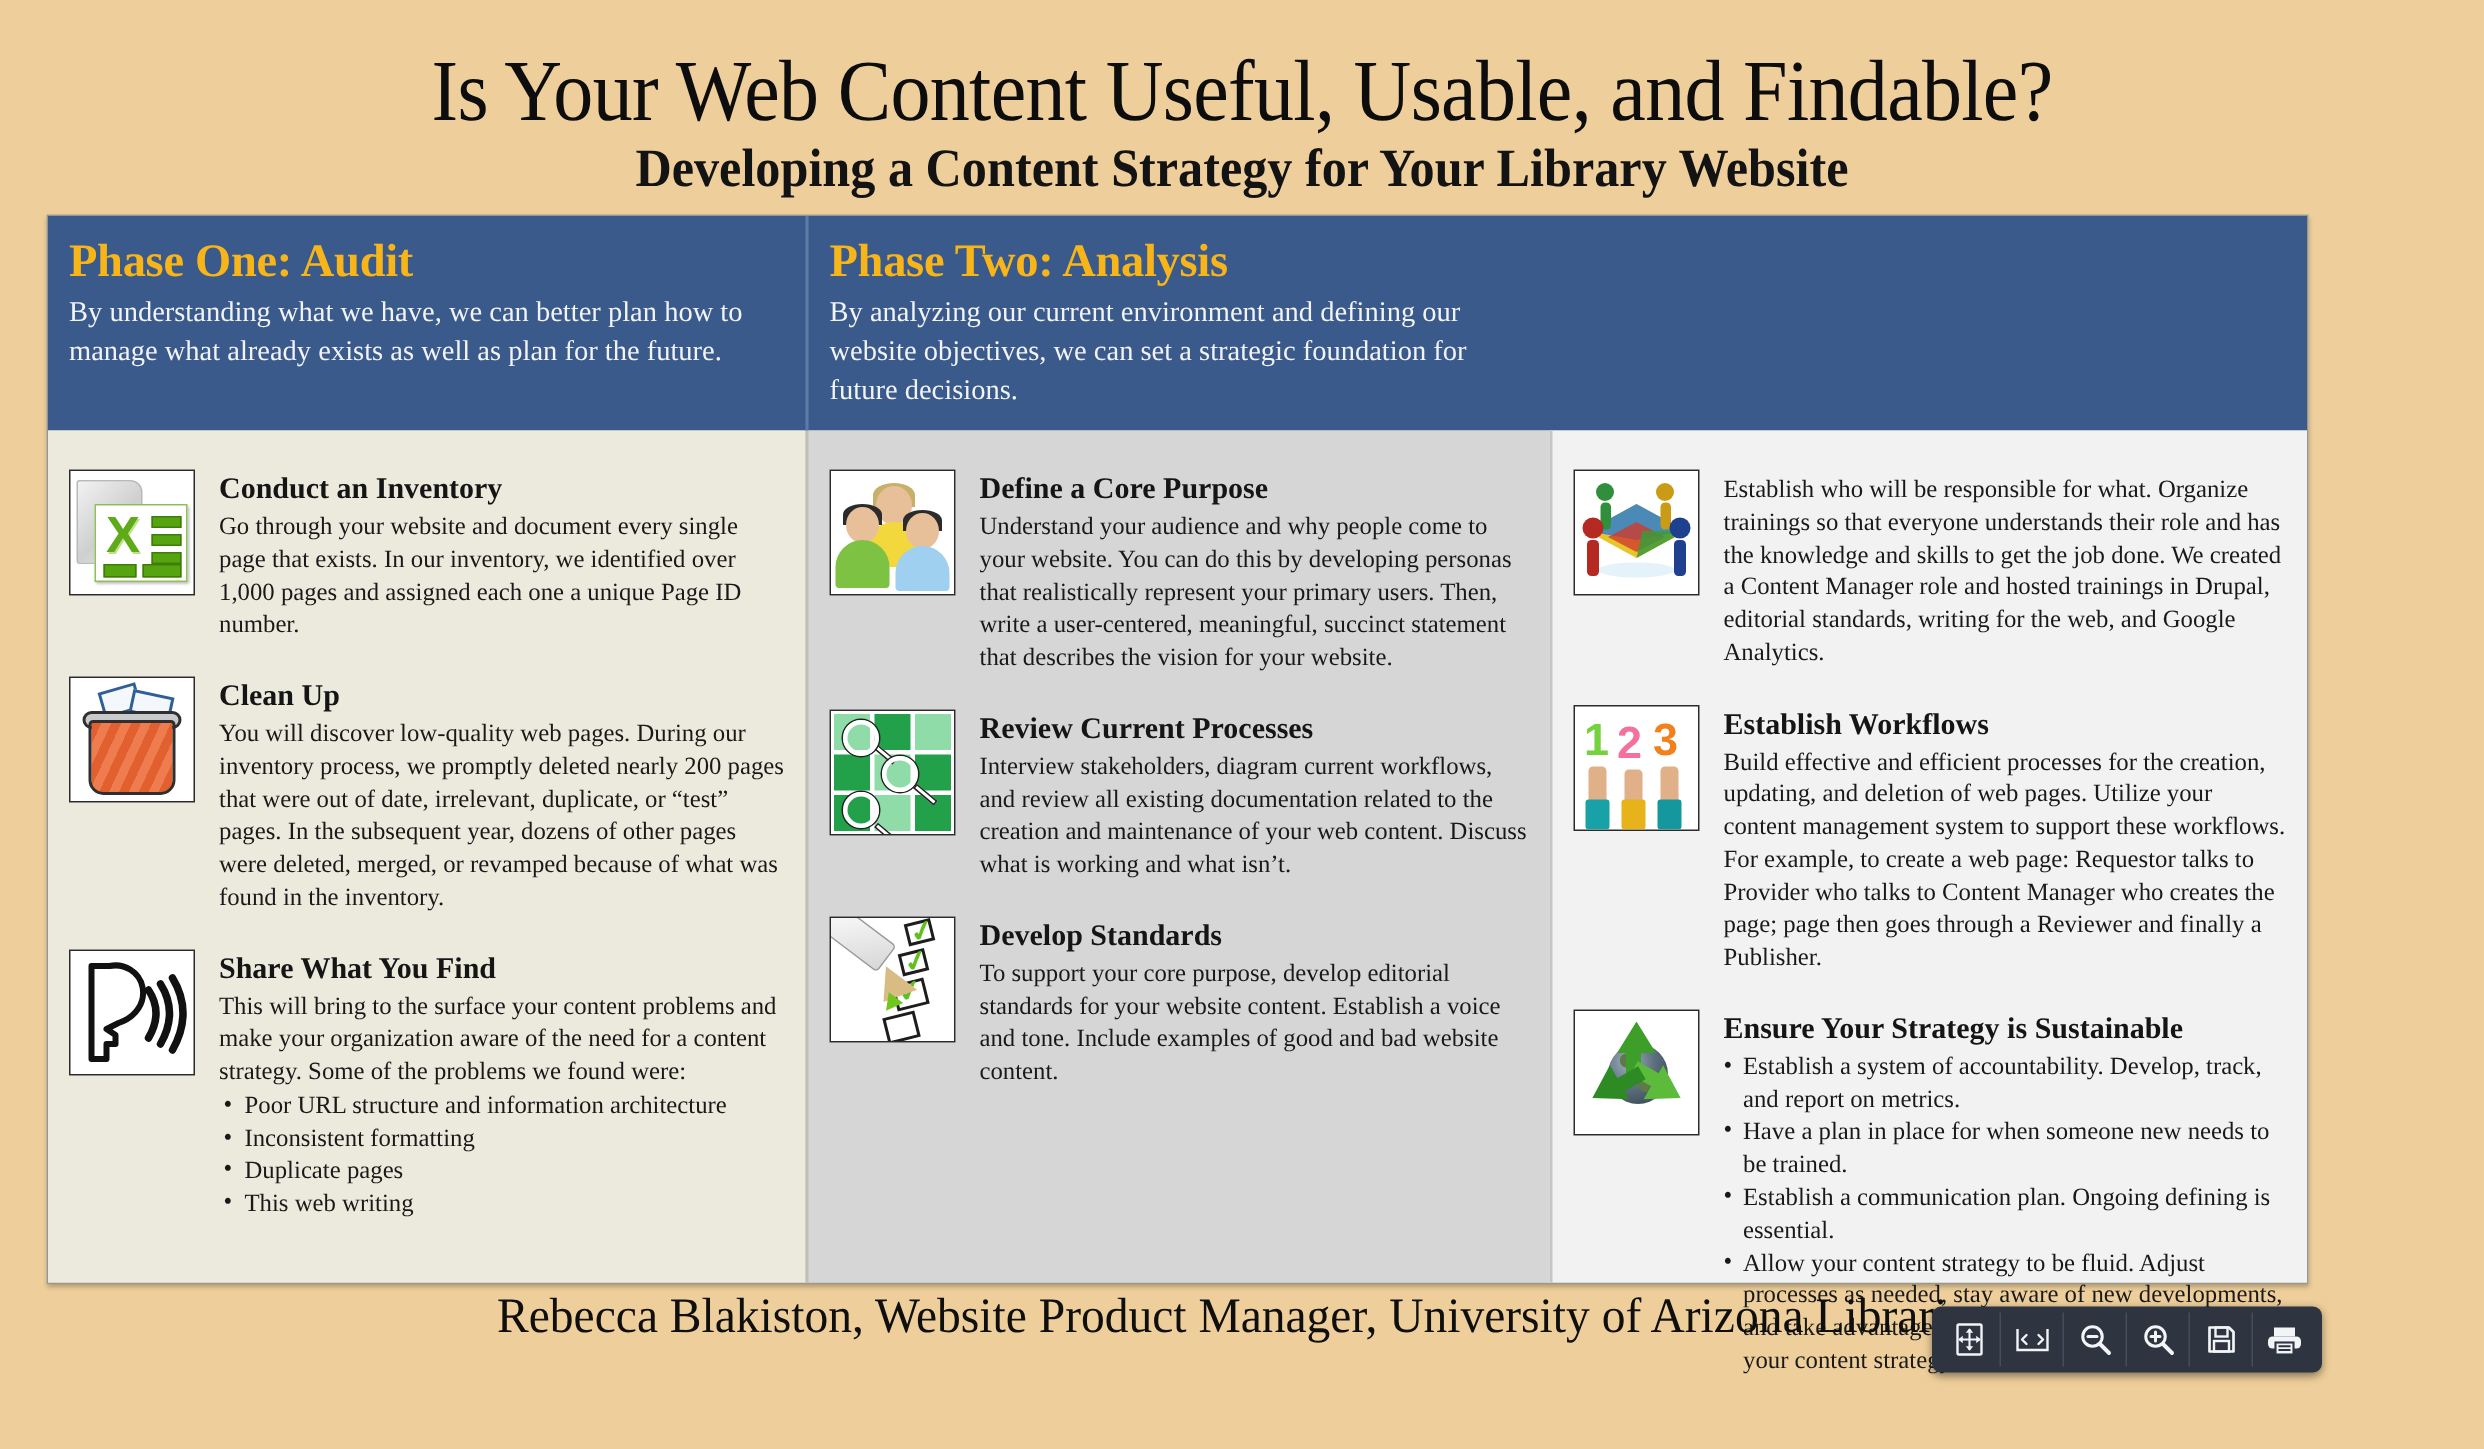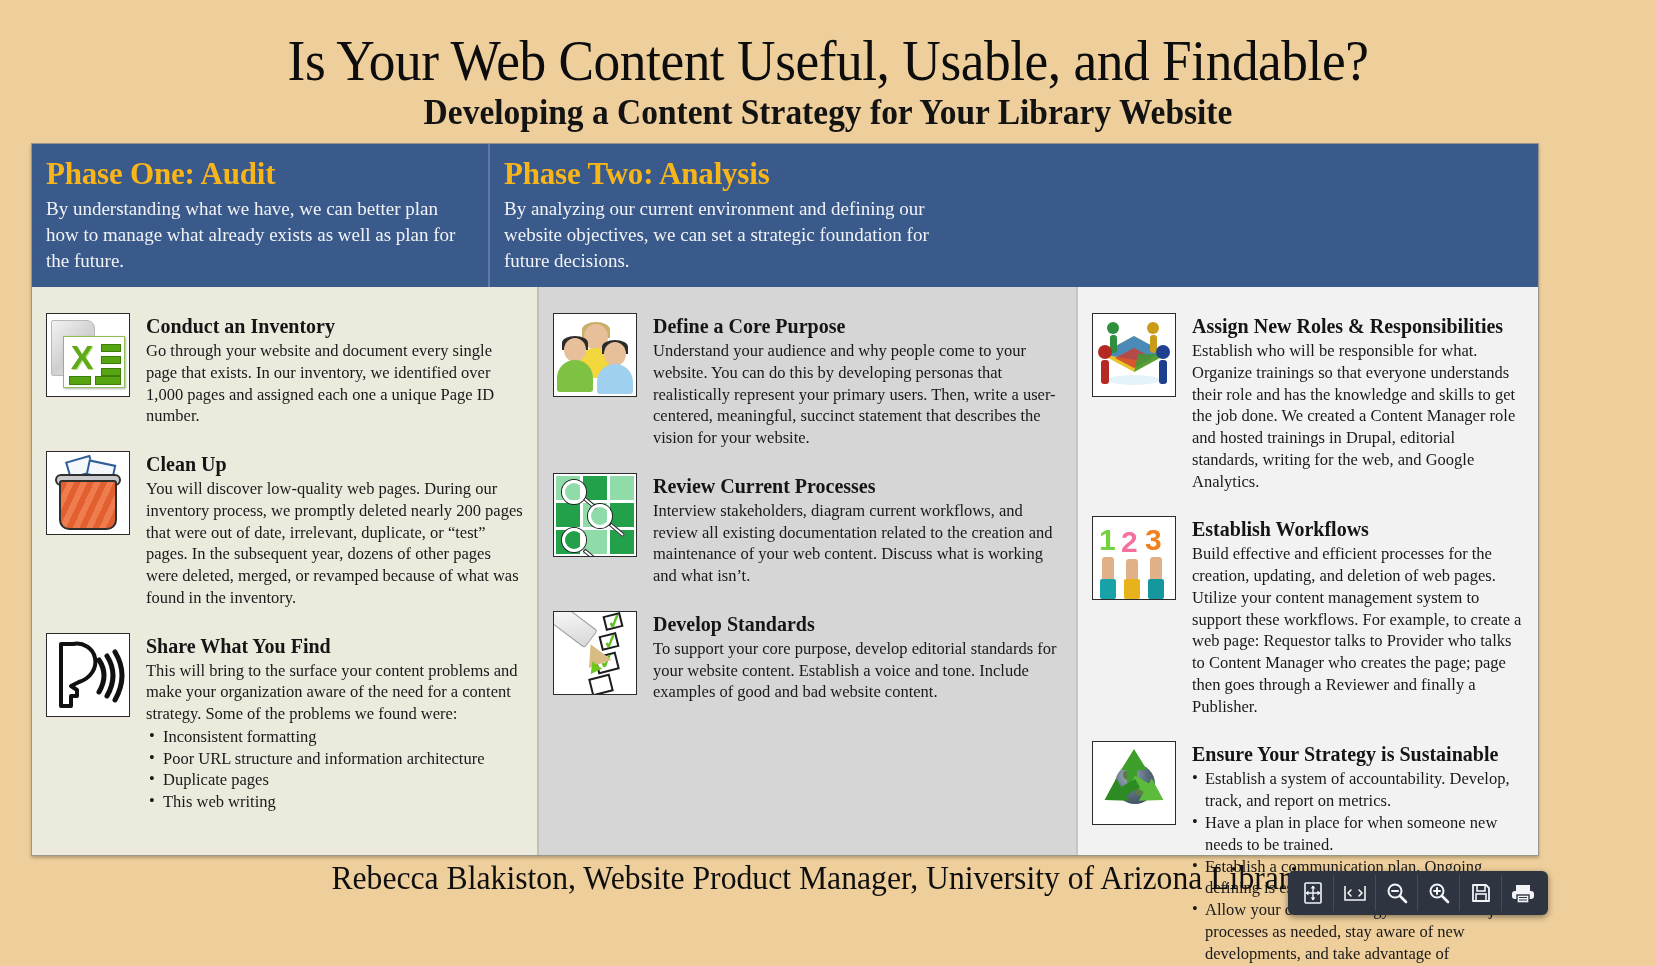--- a/index.html
+++ b/index.html
@@ -55,21 +55,21 @@
     display: flex;
     background: #3a5a8c;
     height: 143px;
     flex: 0 0 143px;
   }
   .phase-header {
     padding: 14px 14px 0 14px;
     position: relative;
   }
   .phase-header + .phase-header { border-left: 2px solid #5e7ba8; }
-  .ph-1 { width: 456px; }
+  .ph-1 { width: 505px; }
   .ph-2 { width: 496px; }
   .ph-3 { flex: 1; }
 
   .phase-title {
     color: #f8b519;
     font-size: 31px;
     font-weight: bold;
     line-height: 1.05;
     margin: 0 0 5px 0;
     letter-spacing: -0.2px;
@@ -84,21 +84,21 @@
   
   .columns {
     display: flex;
     flex: 1;
     min-height: 0;
   }
   .column {
     padding: 26px 14px 10px 14px;
   }
   .col-1 { width: 505px; background: #eceadd; }
-  .col-2 { width: 539px; background: #d6d6d6; border-left: 2px solid #c2c0b6; }
+  .col-2 { width: 496px; background: #d6d6d6; border-left: 2px solid #c2c0b6; }
   .col-3 { flex: 1; background: #f2f2f2; border-left: 2px solid #c6c6c6; }
 
   .item {
     display: flex;
     align-items: flex-start;
     margin-bottom: 24px;
   }
   .item-icon {
     flex: 0 0 84px;
     width: 84px;
@@ -334,22 +334,22 @@
                      C 44 44 50 34 48 24 C 46 14 36 8 26 10 Z" fill="#ffffff" stroke="#111" stroke-width="4" stroke-linejoin="round"></path>
             <path d="M52 26 Q 62 41 52 58" fill="none" stroke="#111" stroke-width="5" stroke-linecap="round"></path>
             <path d="M60 22 Q 72 41 60 62" fill="none" stroke="#111" stroke-width="5" stroke-linecap="round"></path>
             <path d="M68 18 Q 82 41 68 66" fill="none" stroke="#111" stroke-width="5" stroke-linecap="round"></path>
           </svg>
         </div>
         <div class="item-body">
           <h3 class="item-title">Share What You Find</h3>
           <p class="item-text">This will bring to the surface your content problems and make your organization aware of the need for a content strategy. Some of the problems we found were:</p>
           <ul class="bullets">
+            <li>Poor URL structure and information architecture</li>
             <li>Inconsistent formatting</li>
-            <li>Poor URL structure and information architecture</li>
             <li>Duplicate pages</li>
             <li>This web writing</li>
           </ul>
         </div>
       </div>
 
     </div>
 
     <div class="column col-2">
 
@@ -430,21 +430,20 @@
             <rect x="17" y="21" width="7" height="18" rx="3" fill="#2f8f3c"></rect>
             <circle cx="60" cy="14" r="6" fill="#c99b16"></circle>
             <rect x="57" y="21" width="7" height="18" rx="3" fill="#c99b16"></rect>
             <circle cx="12" cy="38" r="7" fill="#b42a23"></circle>
             <rect x="8" y="46" width="8" height="24" rx="3" fill="#b42a23"></rect>
             <circle cx="70" cy="38" r="7" fill="#1f3f8f"></circle>
             <rect x="66" y="46" width="8" height="24" rx="3" fill="#1f3f8f"></rect>
           </svg>
         </div>
         <div class="item-body">
-          <h3 class="item-title">Assign New Roles &amp; Responsibilities</h3>
           <p class="item-text">Establish who will be responsible for what. Organize trainings so that everyone understands their role and has the knowledge and skills to get the job done. We created a Content Manager role and hosted trainings in Drupal, editorial standards, writing for the web, and Google Analytics.</p>
         </div>
       </div>
 
       <div class="item">
         <div class="item-icon ic-123">
           <div class="num" style="left:6px;top:8px;color:#74d13f;">1</div>
           <div class="num" style="left:28px;top:10px;color:#f4709f;">2</div>
           <div class="num" style="left:52px;top:8px;color:#f2801c;">3</div>
           <div class="arm" style="left:9px;top:40px;width:12px;height:26px;background:#e0b188;"></div>

